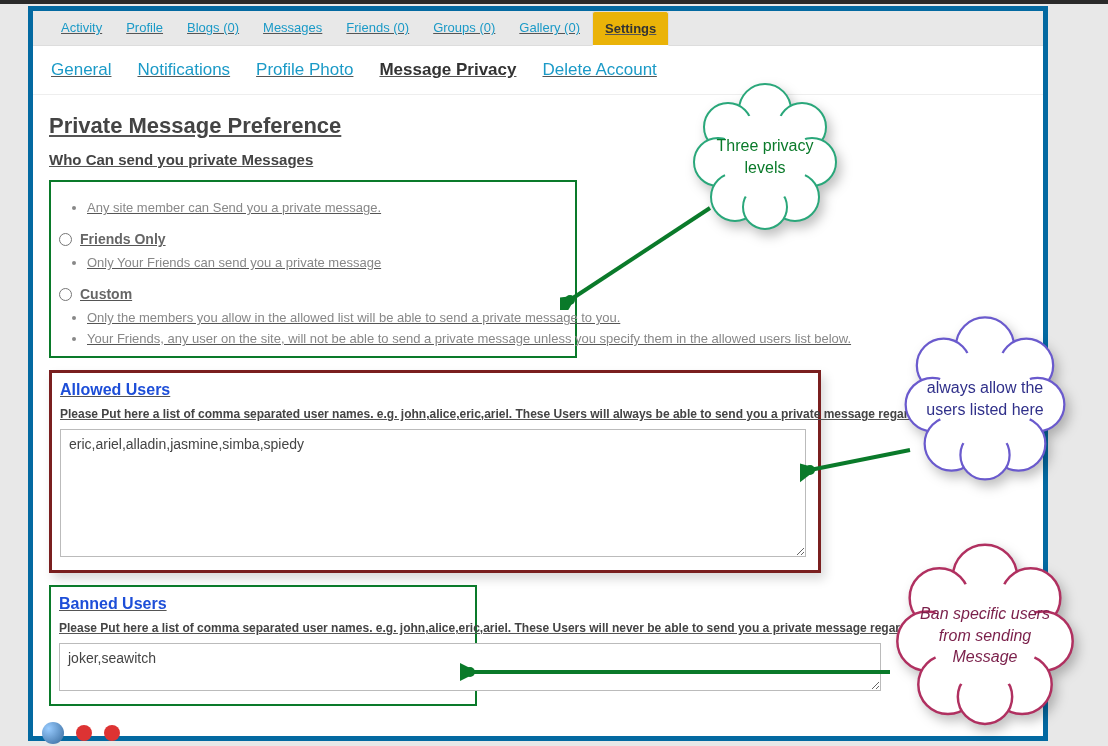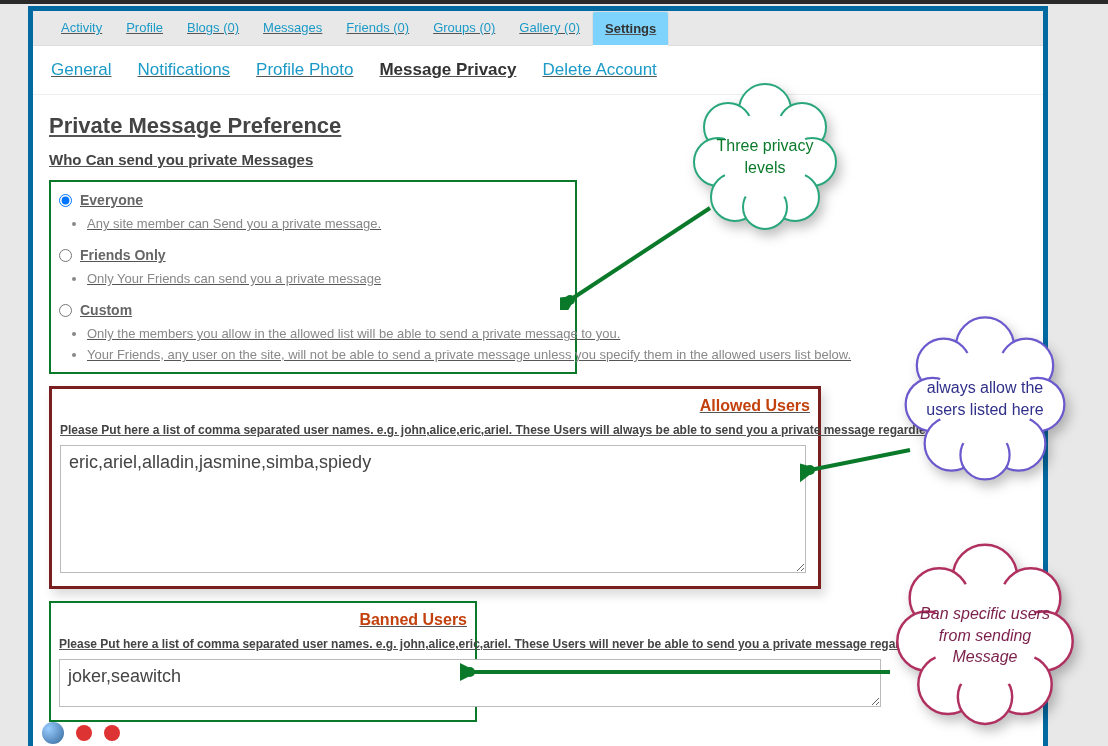--- a/index.html
+++ b/index.html
@@ -38,21 +38,21 @@
     border-bottom: 1px solid #ddd;
     padding-left: 16px;
   }
   .tabs .tab {
     padding: 9px 12px;
     color: #1b9ac7;
     font-size: 13px;
     cursor: pointer;
   }
   .tabs .tab.active {
-    background: #7dd3fc;
+    background: #eab308;
     color: #333;
     font-weight: bold;
     border: 1px solid #ddd;
     border-bottom: 1px solid #fff;
     margin-bottom: -1px;
     border-radius: 3px 3px 0 0;
   }
   .subtabs {
     display: flex;
     padding: 10px 18px;
@@ -125,39 +125,38 @@
     border: 3px solid #7a1f1f;
     width: 772px;
     box-shadow: 4px 6px 10px rgba(0,0,0,0.15);
   }
   .section-box.banned {
     border: 2px solid #0a7a2a;
     width: 428px;
   }
   .section-title {
     font-size: 16px;
-    color: #c2410c;
+    color: #1d4ed8;
     font-weight: bold;
     margin: 2px 0 8px 0;
-    text-align: right;
   }
   .section-help {
     font-size: 12px;
     color: #444;
     font-weight: bold;
     margin: 0 0 8px 0;
     white-space: nowrap;
   }
   textarea.user-list {
     width: 746px;
     height: 128px;
     border: 1px solid #bbb;
     padding: 6px 8px;
     font-family: Arial, sans-serif;
-    font-size: 18px;
+    font-size: 14px;
     color: #444;
     resize: both;
   }
   textarea.user-list.banned-ta {
     width: 822px;
     height: 48px;
   }
 
   
   .cloud {
@@ -225,24 +224,20 @@
       <div class="subtab active">Message Privacy</div>
       <div class="subtab">Delete Account</div>
     </div>
 
     <div class="inner">
       <h2 class="page-title">Private Message Preference</h2>
       <h3 class="page-subtitle">Who Can send you private Messages</h3>
 
       <div class="privacy-box">
         <div class="opt">
-          <div class="opt-head">
-            <input type="radio" name="priv" checked="" style="">
-            <span>Everyone</span>
-          </div>
           <ul class="opt-desc">
             <li>Any site member can Send you a private message.</li>
           </ul>
         </div>
         <div class="opt">
           <div class="opt-head">
             <input type="radio" name="priv" style="">
             <span>Friends Only</span>
           </div>
           <ul class="opt-desc">

